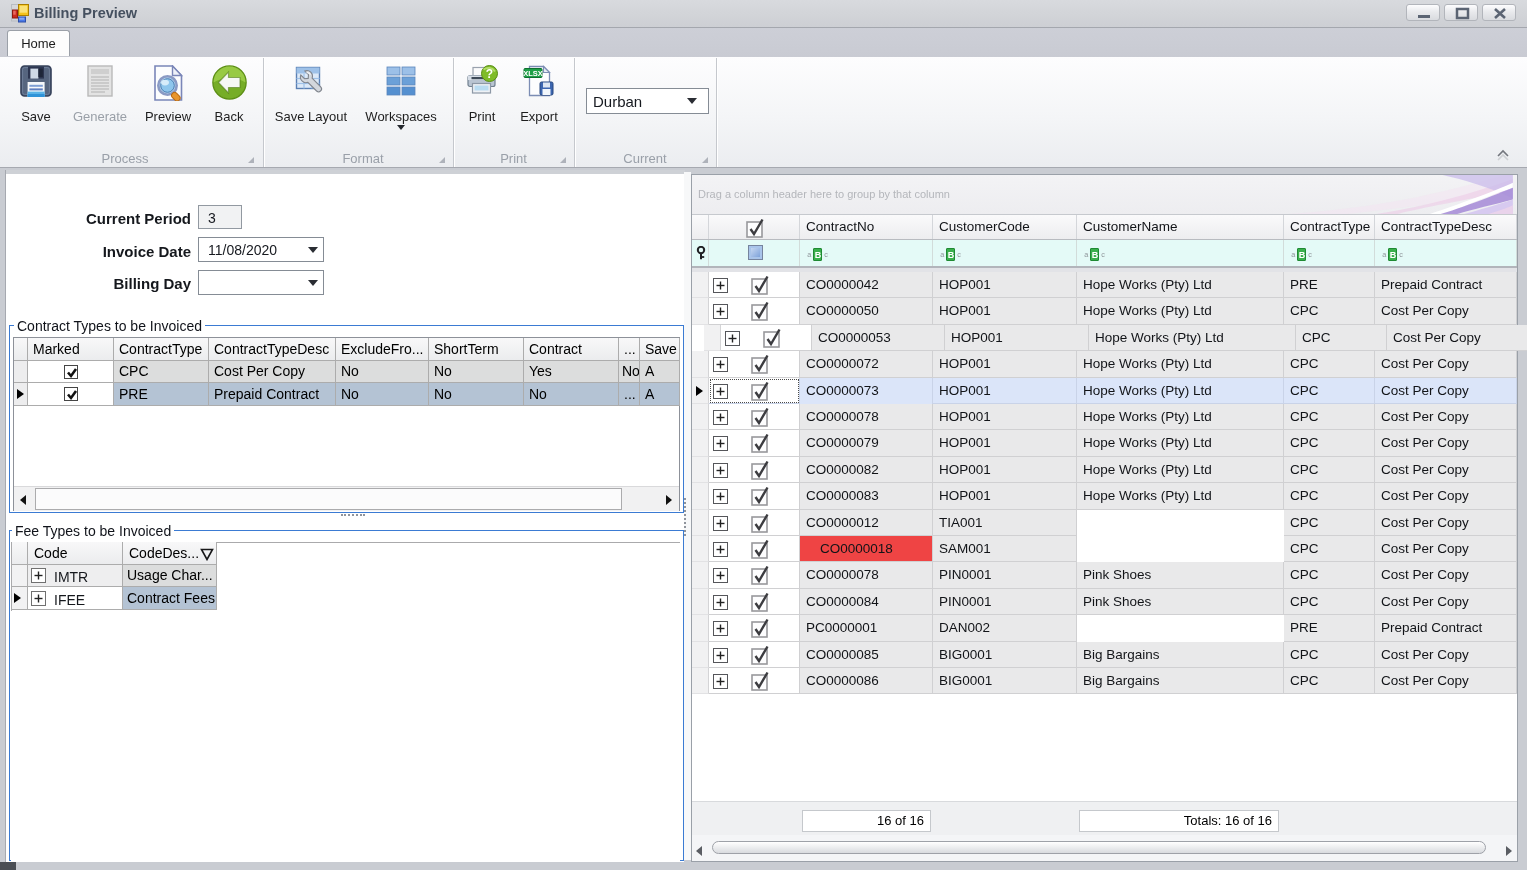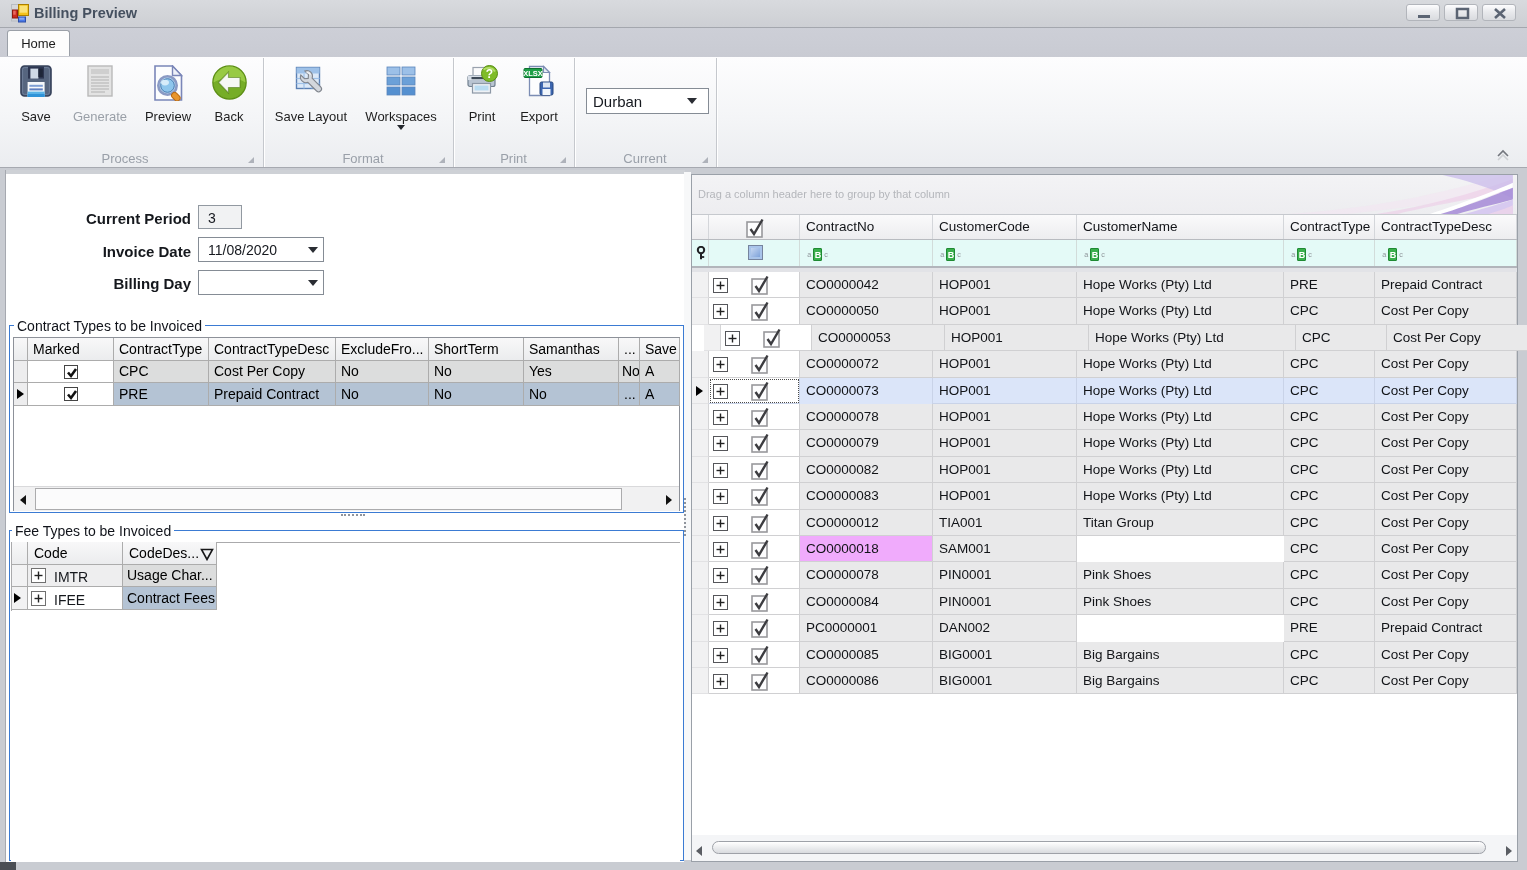--- a/index.html
+++ b/index.html
@@ -223,21 +223,21 @@
       </div>
 <div class="groupbox" style="left:3px;top:155px;width:675px;height:188px"></div>
 <div class="grouptitle" style="left:8px;top:148px">Contract Types to be Invoiced</div>
 <div class="wgrid" style="left:7px;top:167px;width:667px;height:174px">
 <div class="wcell whead" style="left:0px;top:0;width:14px;height:23px;line-height:22px;padding-left:5px"></div>
 <div class="wcell whead" style="left:14px;top:0;width:86px;height:23px;line-height:22px;padding-left:5px">Marked</div>
 <div class="wcell whead" style="left:100px;top:0;width:95px;height:23px;line-height:22px;padding-left:5px">ContractType</div>
 <div class="wcell whead" style="left:195px;top:0;width:127px;height:23px;line-height:22px;padding-left:5px">ContractTypeDesc</div>
 <div class="wcell whead" style="left:322px;top:0;width:93px;height:23px;line-height:22px;padding-left:5px">ExcludeFro...</div>
 <div class="wcell whead" style="left:415px;top:0;width:95px;height:23px;line-height:22px;padding-left:5px">ShortTerm</div>
-<div class="wcell whead" style="left:510px;top:0;width:95px;height:23px;line-height:22px;padding-left:5px">Samanthas</div>
+<div class="wcell whead" style="left:510px;top:0;width:95px;height:23px;line-height:22px;padding-left:5px">Contract</div>
 <div class="wcell whead" style="left:605px;top:0;width:21px;height:23px;line-height:22px;padding-left:5px">...</div>
 <div class="wcell whead" style="left:626px;top:0;width:40px;height:23px;line-height:22px;padding-left:5px">Save</div>
 <div class="wcell" style="left:0px;top:23px;width:14px;height:22px;line-height:21px;padding-left:5px;background:#ededee"></div>
 <div class="wcell" style="left:14px;top:23px;width:86px;height:22px;line-height:21px;padding-left:5px;background:#ffffff"></div>
 <div class="wcell" style="left:100px;top:23px;width:95px;height:22px;line-height:21px;padding-left:5px;background:#dcdddd">CPC</div>
 <div class="wcell" style="left:195px;top:23px;width:127px;height:22px;line-height:21px;padding-left:5px;background:#dcdddd">Cost Per Copy</div>
 <div class="wcell" style="left:322px;top:23px;width:93px;height:22px;line-height:21px;padding-left:5px;background:#dcdddd">No</div>
 <div class="wcell" style="left:415px;top:23px;width:95px;height:22px;line-height:21px;padding-left:5px;background:#dcdddd">No</div>
 <div class="wcell" style="left:510px;top:23px;width:95px;height:22px;line-height:21px;padding-left:5px;background:#dcdddd">Yes</div>
 <div class="wcell" style="left:605px;top:23px;width:21px;height:22px;line-height:21px;padding-left:3px;background:#dcdddd">No</div>
@@ -507,37 +507,36 @@
 <div class="abs" style="left:59px;top:2px"><svg width="20" height="22" viewBox="0 0 20 22">
             <rect x="1" y="5" width="15" height="15" fill="#fdfdfe" stroke="#98989c" stroke-width="1.6"></rect>
             <path d="M4.5 12 L8 17 L16.5 2.5" fill="none" stroke="#3c3c40" stroke-width="2.4"></path>
           </svg></div>
 </div>
 <div class="abs" style="left:0;top:334.6px;width:825px;height:26.4px">
 <div class="gcell" style="left:0;top:0;width:17px;height:26.4px;background:#f1f1f2;border-right:1px solid #d4d4d6;border-bottom:1px solid #e2e2e4"></div>
 <div class="gcell" style="left:17px;top:0;width:91px;height:26.4px;background:#ffffff;border-right:1px solid #d0d0d2;border-bottom:1px solid #d0d0d2;"></div>
 <div class="gcell" style="left:108px;top:0;width:133px;height:26.4px;line-height:26px;padding-left:6px;background:#e9e9ea;border-right:1px solid #d0d0d2;border-bottom:1px solid #d0d0d2;color:#121418">CO0000012</div>
 <div class="gcell" style="left:241px;top:0;width:144px;height:26.4px;line-height:26px;padding-left:6px;background:#e9e9ea;border-right:1px solid #d0d0d2;border-bottom:1px solid #d0d0d2;color:#121418">TIA001</div>
-<div class="gcell" style="left:385px;top:0;width:207px;height:26.4px;line-height:26px;padding-left:6px;background:#e9e9ea;border-right:1px solid #d0d0d2;border-bottom:1px solid #d0d0d2;color:#121418">Titan Group</div>
 <div class="gcell" style="left:592px;top:0;width:91px;height:26.4px;line-height:26px;padding-left:6px;background:#e9e9ea;border-right:1px solid #d0d0d2;border-bottom:1px solid #d0d0d2;color:#121418">CPC</div>
 <div class="gcell" style="left:683px;top:0;width:142px;height:26.4px;line-height:26px;padding-left:6px;background:#e9e9ea;border-right:1px solid #d0d0d2;border-bottom:1px solid #d0d0d2;color:#121418">Cost Per Copy</div>
 <div class="abs" style="left:21px;top:6px"><svg width="15" height="15" viewBox="0 0 15 15">
             <rect x="0.5" y="0.5" width="14" height="14" fill="#fff" stroke="#55565a"></rect>
             <line x1="3.5" y1="7.5" x2="11.5" y2="7.5" stroke="#222" stroke-width="1.4"></line>
             <line x1="7.5" y1="3.5" x2="7.5" y2="11.5" stroke="#222" stroke-width="1.4"></line>
           </svg></div>
 <div class="abs" style="left:59px;top:2px"><svg width="20" height="22" viewBox="0 0 20 22">
             <rect x="1" y="5" width="15" height="15" fill="#fdfdfe" stroke="#98989c" stroke-width="1.6"></rect>
             <path d="M4.5 12 L8 17 L16.5 2.5" fill="none" stroke="#3c3c40" stroke-width="2.4"></path>
           </svg></div>
 </div>
 <div class="abs" style="left:0;top:361.0px;width:825px;height:26.4px">
 <div class="gcell" style="left:0;top:0;width:17px;height:26.4px;background:#f1f1f2;border-right:1px solid #d4d4d6;border-bottom:1px solid #e2e2e4"></div>
 <div class="gcell" style="left:17px;top:0;width:91px;height:26.4px;background:#ffffff;border-right:1px solid #d0d0d2;border-bottom:1px solid #d0d0d2;"></div>
-<div class="gcell" style="left:108px;top:0;width:133px;height:26.4px;line-height:26px;padding-left:6px;background:#f0abfc;border-right:1px solid #d0d0d2;border-bottom:1px solid #d0d0d2;color:#121418">CO0000018</div>
+<div class="gcell" style="left:108px;top:0;width:133px;height:26.4px;line-height:26px;padding-left:20px;background:#ef4444;border-right:1px solid #d0d0d2;border-bottom:1px solid #d0d0d2;color:#121418">CO0000018</div>
 <div class="gcell" style="left:241px;top:0;width:144px;height:26.4px;line-height:26px;padding-left:6px;background:#e9e9ea;border-right:1px solid #d0d0d2;border-bottom:1px solid #d0d0d2;color:#121418">SAM001</div>
 <div class="gcell" style="left:592px;top:0;width:91px;height:26.4px;line-height:26px;padding-left:6px;background:#e9e9ea;border-right:1px solid #d0d0d2;border-bottom:1px solid #d0d0d2;color:#121418">CPC</div>
 <div class="gcell" style="left:683px;top:0;width:142px;height:26.4px;line-height:26px;padding-left:6px;background:#e9e9ea;border-right:1px solid #d0d0d2;border-bottom:1px solid #d0d0d2;color:#121418">Cost Per Copy</div>
 <div class="abs" style="left:21px;top:6px"><svg width="15" height="15" viewBox="0 0 15 15">
             <rect x="0.5" y="0.5" width="14" height="14" fill="#fff" stroke="#55565a"></rect>
             <line x1="3.5" y1="7.5" x2="11.5" y2="7.5" stroke="#222" stroke-width="1.4"></line>
             <line x1="7.5" y1="3.5" x2="7.5" y2="11.5" stroke="#222" stroke-width="1.4"></line>
           </svg></div>
 <div class="abs" style="left:59px;top:2px"><svg width="20" height="22" viewBox="0 0 20 22">
             <rect x="1" y="5" width="15" height="15" fill="#fdfdfe" stroke="#98989c" stroke-width="1.6"></rect>
@@ -626,20 +625,24 @@
 <div class="abs" style="left:21px;top:6px"><svg width="15" height="15" viewBox="0 0 15 15">
             <rect x="0.5" y="0.5" width="14" height="14" fill="#fff" stroke="#55565a"></rect>
             <line x1="3.5" y1="7.5" x2="11.5" y2="7.5" stroke="#222" stroke-width="1.4"></line>
             <line x1="7.5" y1="3.5" x2="7.5" y2="11.5" stroke="#222" stroke-width="1.4"></line>
           </svg></div>
 <div class="abs" style="left:59px;top:2px"><svg width="20" height="22" viewBox="0 0 20 22">
             <rect x="1" y="5" width="15" height="15" fill="#fdfdfe" stroke="#98989c" stroke-width="1.6"></rect>
             <path d="M4.5 12 L8 17 L16.5 2.5" fill="none" stroke="#3c3c40" stroke-width="2.4"></path>
           </svg></div>
 </div>
+<div class="abs" style="left:0;top:626px;width:825px;height:34px;background:#eff0f2;border-top:1px solid #d8dadd">
+        <div class="abs" style="left:110px;top:8px;width:129px;height:22px;background:#fff;border:1px solid #c5c8cc;line-height:20px;text-align:right;padding-right:6px;font-size:13px">16 of 16</div>
+        <div class="abs" style="left:387px;top:8px;width:200px;height:22px;background:#fff;border:1px solid #c5c8cc;line-height:20px;text-align:right;padding-right:6px;font-size:13px">Totals: 16 of 16</div>
+      </div>
 <div class="abs" style="left:0;top:660px;width:825px;height:26px;background:#f4f5f7">
         <div class="abs" style="left:4px;top:11px;width:0;height:0;border-top:5px solid transparent;border-bottom:5px solid transparent;border-right:6px solid #5a5d63"></div>
         <div class="abs" style="left:20px;top:6px;width:774px;height:13px;background:linear-gradient(#ffffff,#d9dbdf);border:1px solid #9ea1a8;border-radius:7px"></div>
         <div class="abs" style="left:814px;top:11px;width:0;height:0;border-top:5px solid transparent;border-bottom:5px solid transparent;border-left:6px solid #5a5d63"></div>
       </div>
 </div>
 <div class="abs" style="left:0;top:694px;width:16px;height:8px;background:#4a4e54"></div>
 </div>
 
 </body></html>

